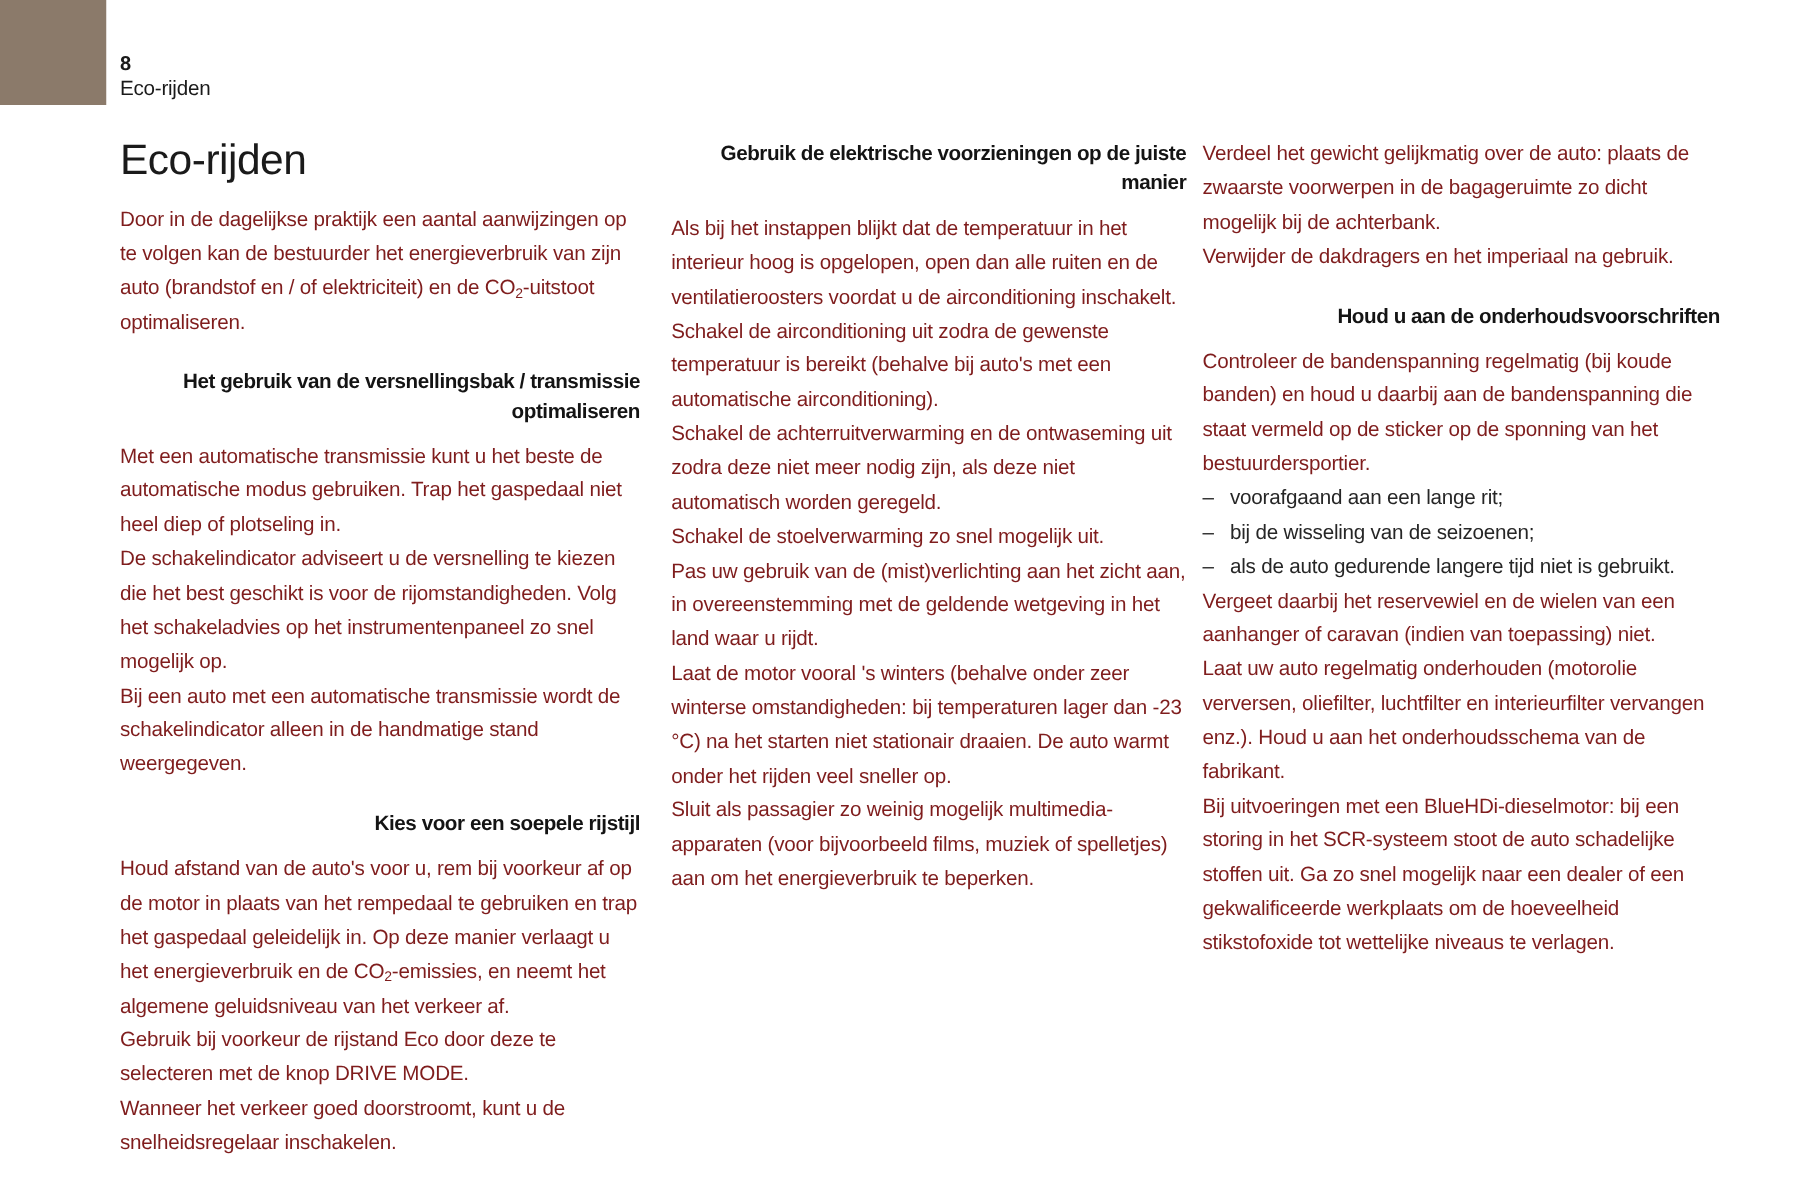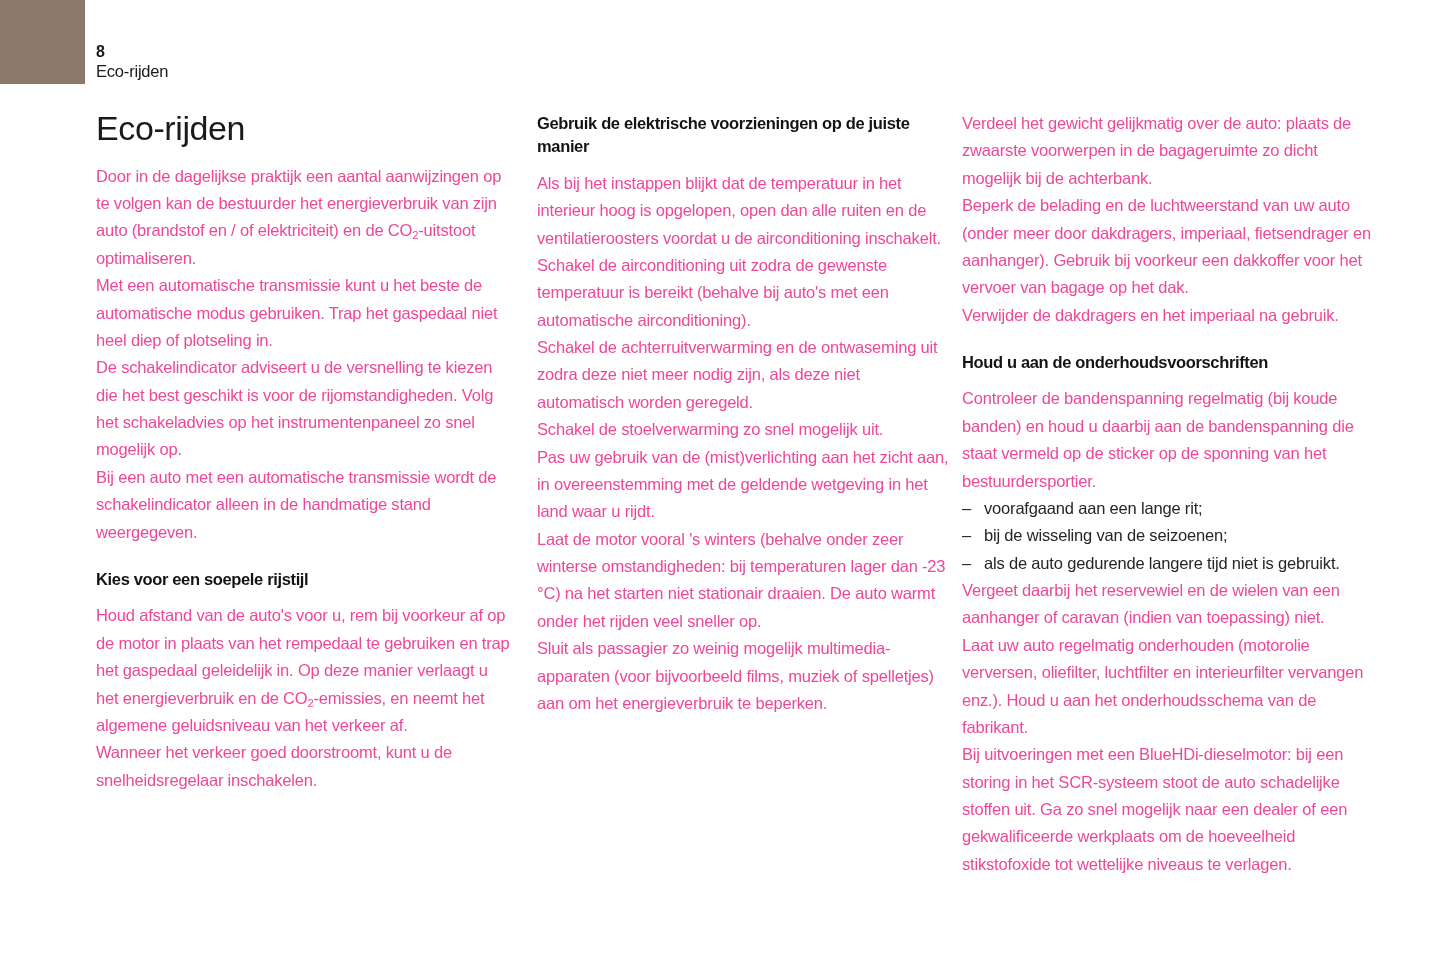--- a/index.html
+++ b/index.html
@@ -74,30 +74,31 @@
     color: #1a1a1a;
   }
   h2.sec-head {
     margin: 22px 0 11px 0;
     padding: 0;
     font-size: 16.5px;
     font-weight: bold;
     line-height: 1.42;
     letter-spacing: -0.35px;
     color: #141414;
+    text-align: right;
   }
   .col > h2.sec-head:first-child { margin-top: 2px; }
   p.body {
     margin: 0 0 0 0;
     padding: 0;
     font-size: 16.5px;
     font-weight: 400;
     line-height: 1.66;
     letter-spacing: -0.18px;
-    color: #ec4899;
+    color: #7f1d1d;
   }
   p.body + p.body { margin-top: 0; }
 
   sub.sub {
     font-size: 0.68em;
     vertical-align: -0.28em;
     line-height: 0;
   }
 
   ul.dashlist {
@@ -126,40 +127,41 @@
 
 <div class="page-header">
   <div class="page-number">8</div>
   <div class="page-section">Eco-rijden</div>
 </div>
 
 <div class="columns">
   <div class="col col-1">
       <h1 class="doc-title">Eco-rijden</h1>
       <p class="body">Door in de dagelijkse praktijk een aantal aanwijzingen op te volgen kan de bestuurder het energieverbruik van zijn auto (brandstof en / of elektriciteit) en de CO<sub class="sub">2</sub>-uitstoot optimaliseren.</p>
+      <h2 class="sec-head">Het gebruik van de versnellingsbak / transmissie optimaliseren</h2>
       <p class="body">Met een automatische transmissie kunt u het beste de automatische modus gebruiken. Trap het gaspedaal niet heel diep of plotseling in.</p>
       <p class="body">De schakelindicator adviseert u de versnelling te kiezen die het best geschikt is voor de rijomstandigheden. Volg het schakeladvies op het instrumentenpaneel zo snel mogelijk op.</p>
       <p class="body">Bij een auto met een automatische transmissie wordt de schakelindicator alleen in de handmatige stand weergegeven.</p>
       <h2 class="sec-head">Kies voor een soepele rijstijl</h2>
       <p class="body">Houd afstand van de auto's voor u, rem bij voorkeur af op de motor in plaats van het rempedaal te gebruiken en trap het gaspedaal geleidelijk in. Op deze manier verlaagt u het energieverbruik en de CO<sub class="sub">2</sub>-emissies, en neemt het algemene geluidsniveau van het verkeer af.</p>
+      <p class="body">Gebruik bij voorkeur de rijstand Eco door deze te selecteren met de knop DRIVE MODE.</p>
       <p class="body">Wanneer het verkeer goed doorstroomt, kunt u de snelheidsregelaar inschakelen.</p>
     </div>
   <div class="col col-2">
       <h2 class="sec-head">Gebruik de elektrische voorzieningen op de juiste manier</h2>
       <p class="body">Als bij het instappen blijkt dat de temperatuur in het interieur hoog is opgelopen, open dan alle ruiten en de ventilatieroosters voordat u de airconditioning inschakelt.</p>
       <p class="body">Schakel de airconditioning uit zodra de gewenste temperatuur is bereikt (behalve bij auto's met een automatische airconditioning).</p>
       <p class="body">Schakel de achterruitverwarming en de ontwaseming uit zodra deze niet meer nodig zijn, als deze niet automatisch worden geregeld.</p>
       <p class="body">Schakel de stoelverwarming zo snel mogelijk uit.</p>
       <p class="body">Pas uw gebruik van de (mist)verlichting aan het zicht aan, in overeenstemming met de geldende wetgeving in het land waar u rijdt.</p>
       <p class="body">Laat de motor vooral 's winters (behalve onder zeer winterse omstandigheden: bij temperaturen lager dan -23 °C) na het starten niet stationair draaien. De auto warmt onder het rijden veel sneller op.</p>
       <p class="body">Sluit als passagier zo weinig mogelijk multimedia-apparaten (voor bijvoorbeeld films, muziek of spelletjes) aan om het energieverbruik te beperken.</p>
     </div>
   <div class="col col-3">
       <p class="body">Verdeel het gewicht gelijkmatig over de auto: plaats de zwaarste voorwerpen in de bagageruimte zo dicht mogelijk bij de achterbank.</p>
-      <p class="body">Beperk de belading en de luchtweerstand van uw auto (onder meer door dakdragers, imperiaal, fietsendrager en aanhanger). Gebruik bij voorkeur een dakkoffer voor het vervoer van bagage op het dak.</p>
       <p class="body">Verwijder de dakdragers en het imperiaal na gebruik.</p>
       <h2 class="sec-head">Houd u aan de onderhoudsvoorschriften</h2>
       <p class="body">Controleer de bandenspanning regelmatig (bij koude banden) en houd u daarbij aan de bandenspanning die staat vermeld op de sticker op de sponning van het bestuurdersportier.</p>
       <ul class="dashlist">
         <li><span class="dash">–</span><span>voorafgaand aan een lange rit;</span></li>
         <li><span class="dash">–</span><span>bij de wisseling van de seizoenen;</span></li>
         <li><span class="dash">–</span><span>als de auto gedurende langere tijd niet is gebruikt.</span></li>
       </ul>
       <p class="body">Vergeet daarbij het reservewiel en de wielen van een aanhanger of caravan (indien van toepassing) niet.</p>
       <p class="body">Laat uw auto regelmatig onderhouden (motorolie verversen, oliefilter, luchtfilter en interieurfilter vervangen enz.). Houd u aan het onderhoudsschema van de fabrikant.</p>

